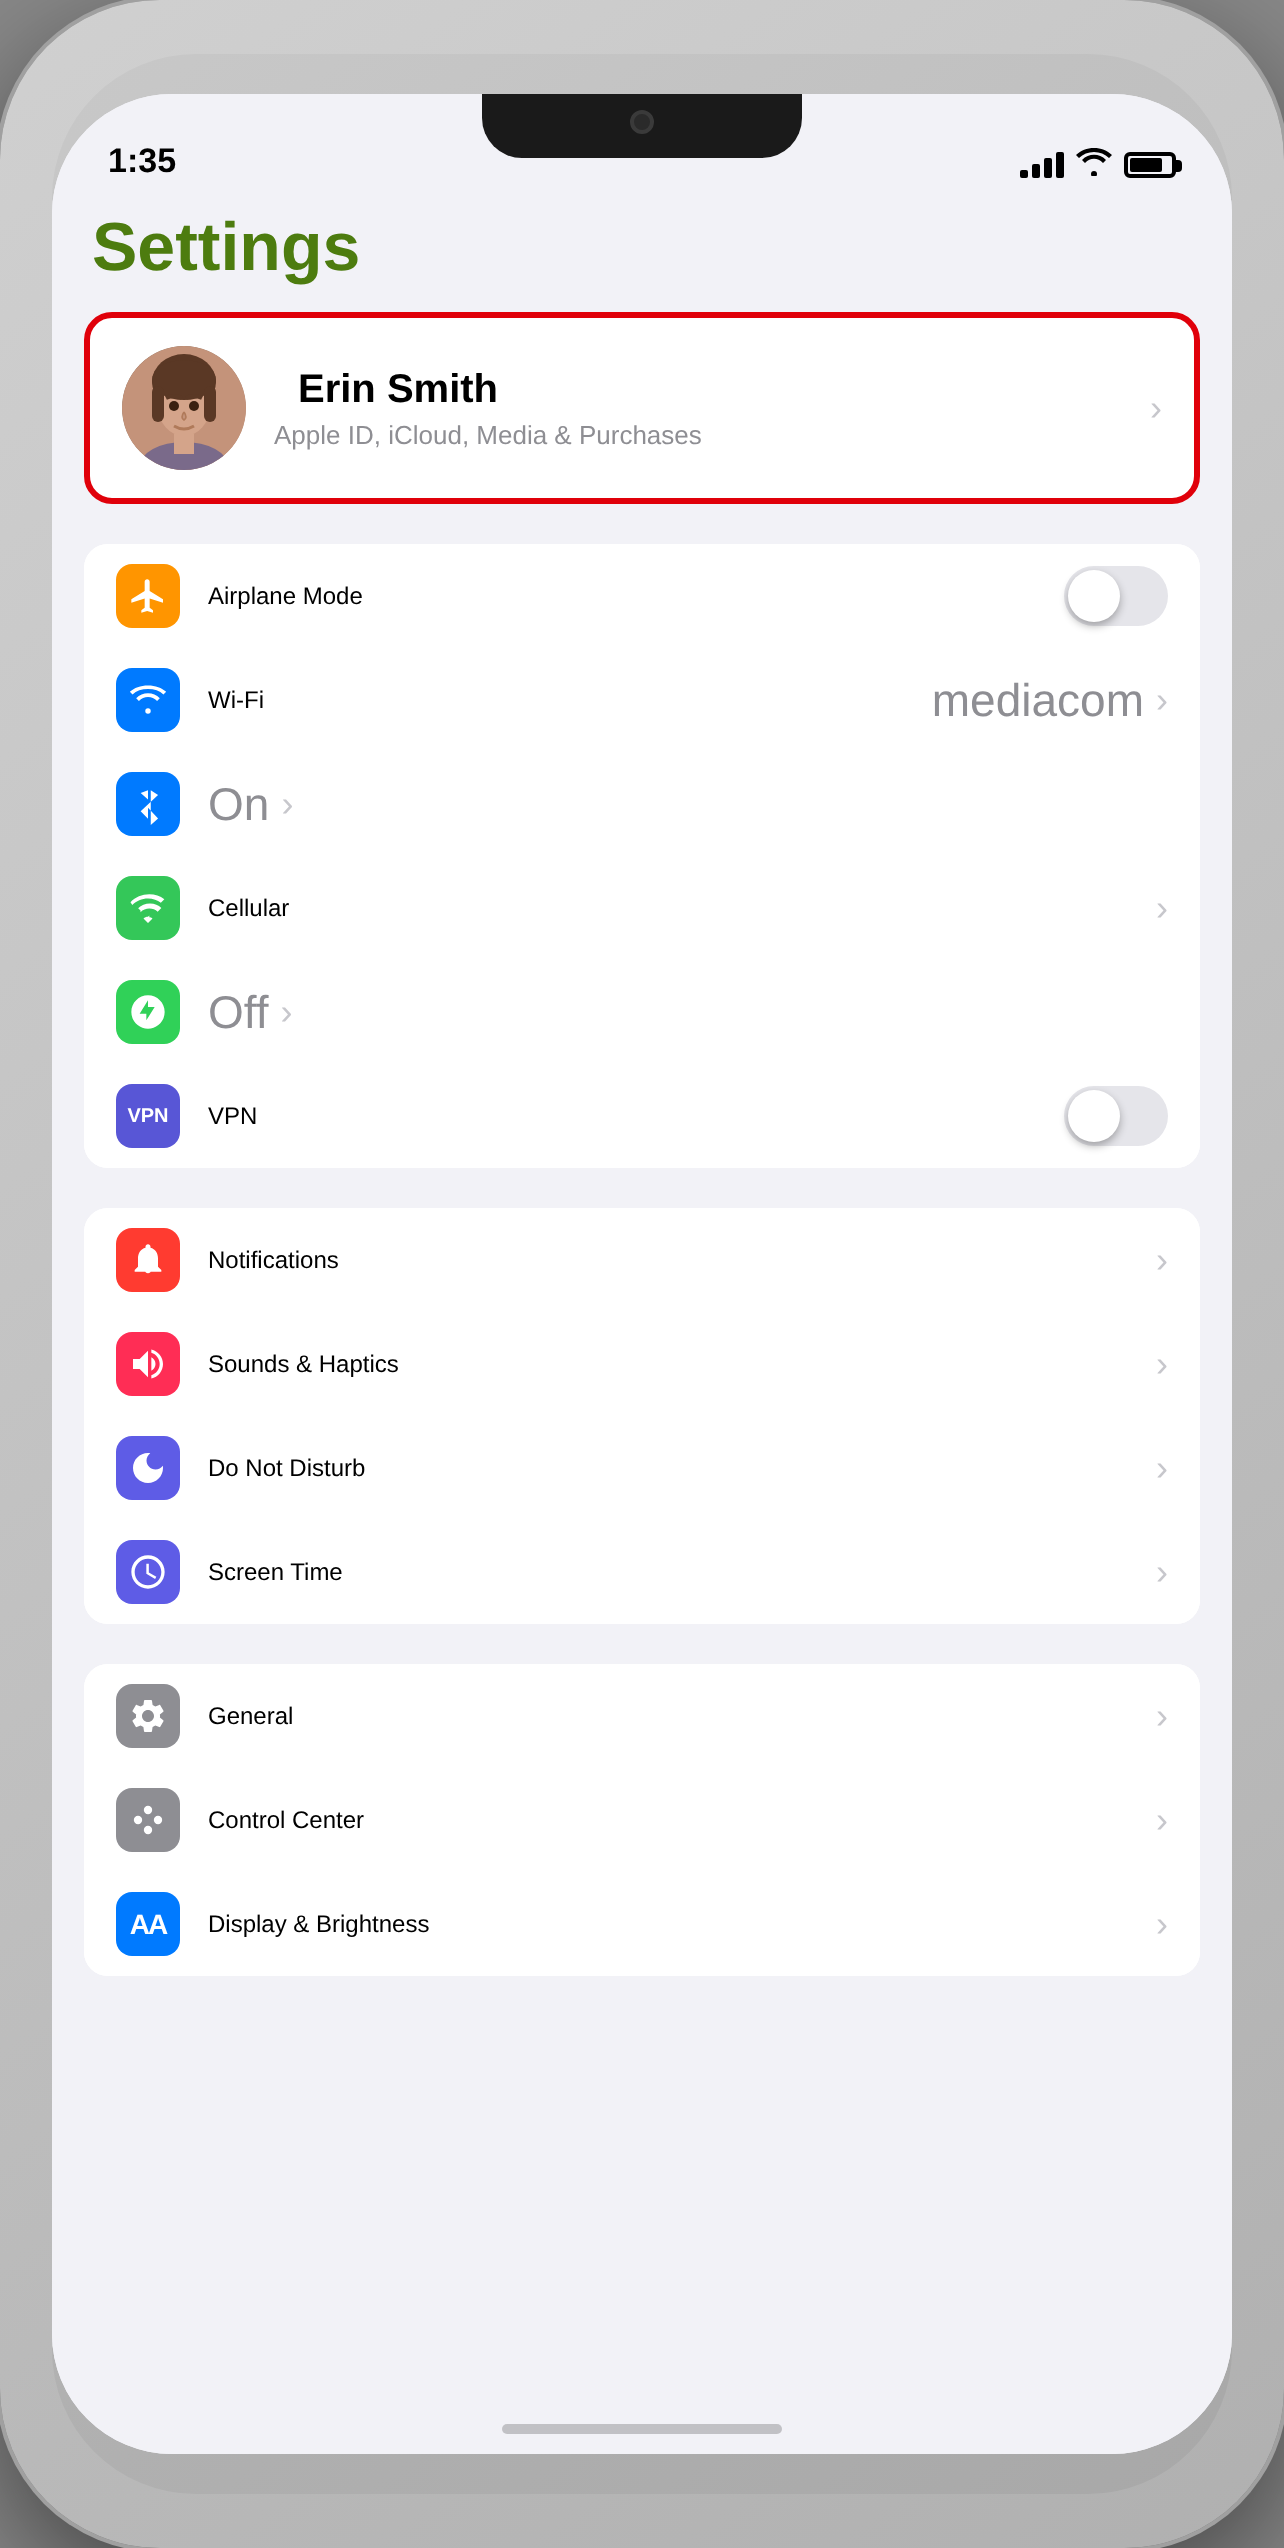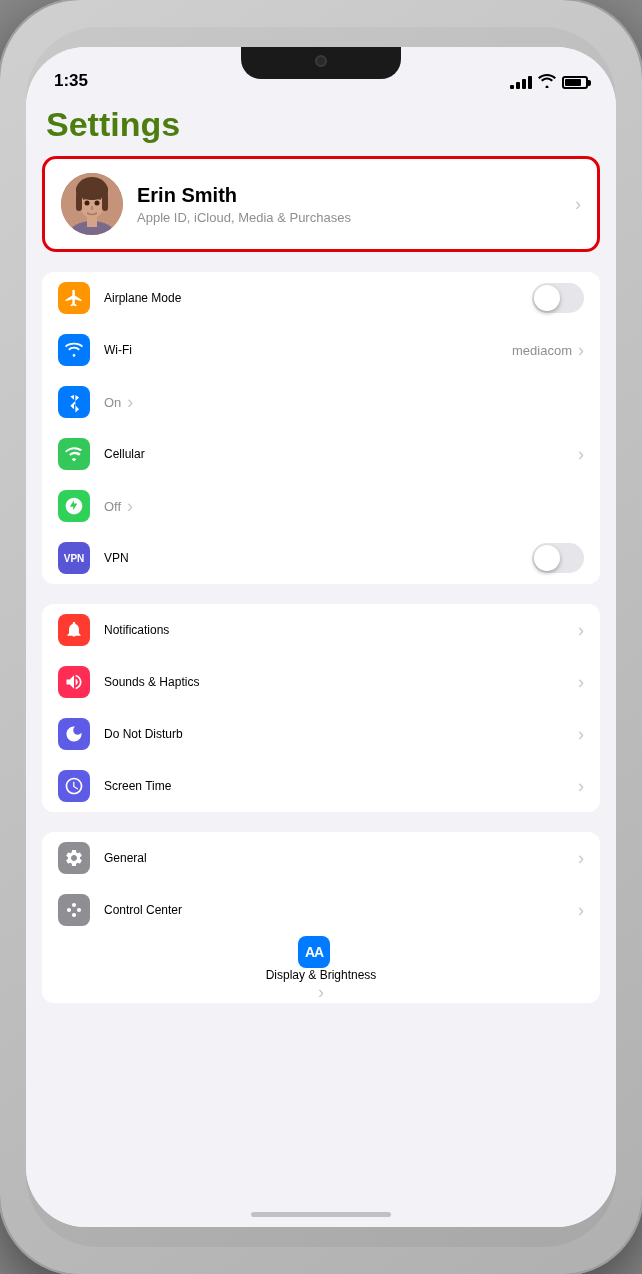--- a/index.html
+++ b/index.html
@@ -172,20 +172,21 @@
     
     .profile-info {
       flex: 1;
     }
 
     .profile-name {
       font-size: 20px;
       font-weight: 600;
       color: #000;
       margin-bottom: 3px;
+      margin-left: 12px;
     }
 
     .profile-subtitle {
       font-size: 13px;
       color: #8e8e93;
     }
 
     .chevron {
       color: #c7c7cc;
       font-size: 18px;
@@ -231,21 +232,21 @@
       color: #fff;
     }
 
     .row-label {
       flex: 1;
       font-size: 12px;
       color: #000;
     }
 
     .row-value {
-      font-size: 13px;
+      font-size: 23px;
       color: #8e8e93;
       margin-right: 6px;
     }
 
     
     .toggle {
       width: 52px;
       height: 30px;
       background: #e5e5ea;
       border-radius: 15px;
@@ -492,21 +493,21 @@
                 <circle cx="6" cy="12" r="2.5"></circle>
                 <circle cx="12" cy="6" r="2.5"></circle>
                 <circle cx="18" cy="12" r="2.5"></circle>
                 <circle cx="12" cy="18" r="2.5"></circle>
               </svg>
             </div>
             <span class="row-label">Control Center</span>
             <span class="chevron">›</span>
           </div>
 
-          <div class="settings-row" style="border-bottom:none;flex-direction:column;">
+          <div class="settings-row" style="border-bottom:none;">
             <div class="row-icon ic-blue-aa">
               <span style="font-size:14px;font-weight:800;color:#fff;letter-spacing:-1px;">AA</span>
             </div>
             <span class="row-label">Display &amp; Brightness</span>
             <span class="chevron">›</span>
           </div>
         </div>
 
         <div style="height:60px;"></div>
       </div>

